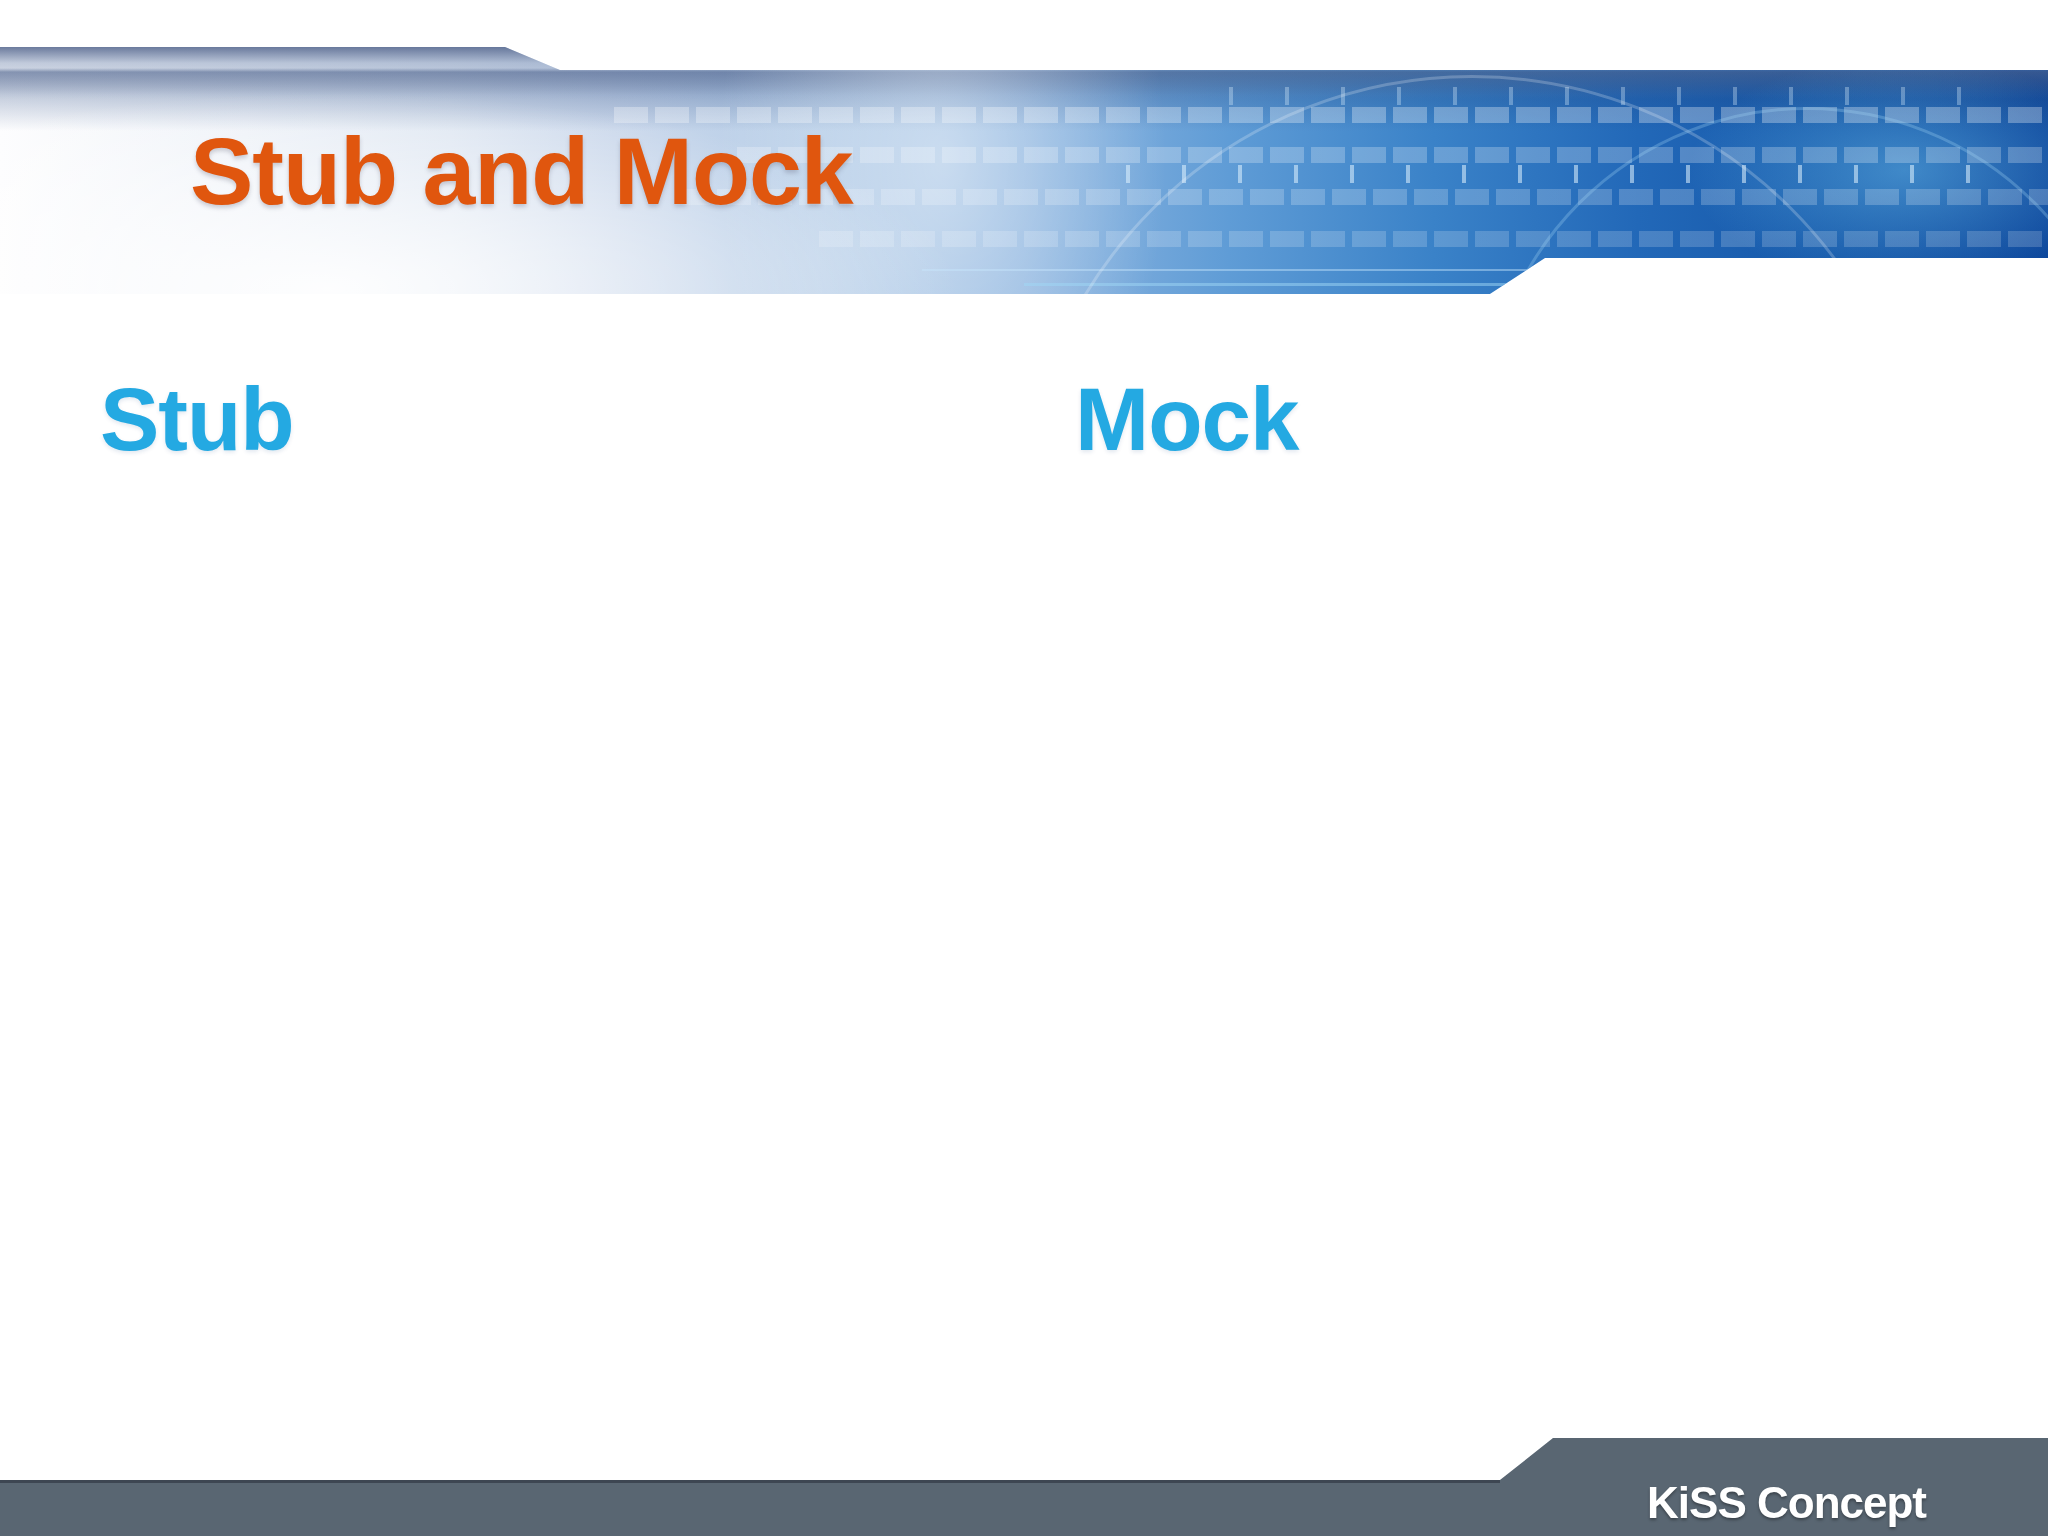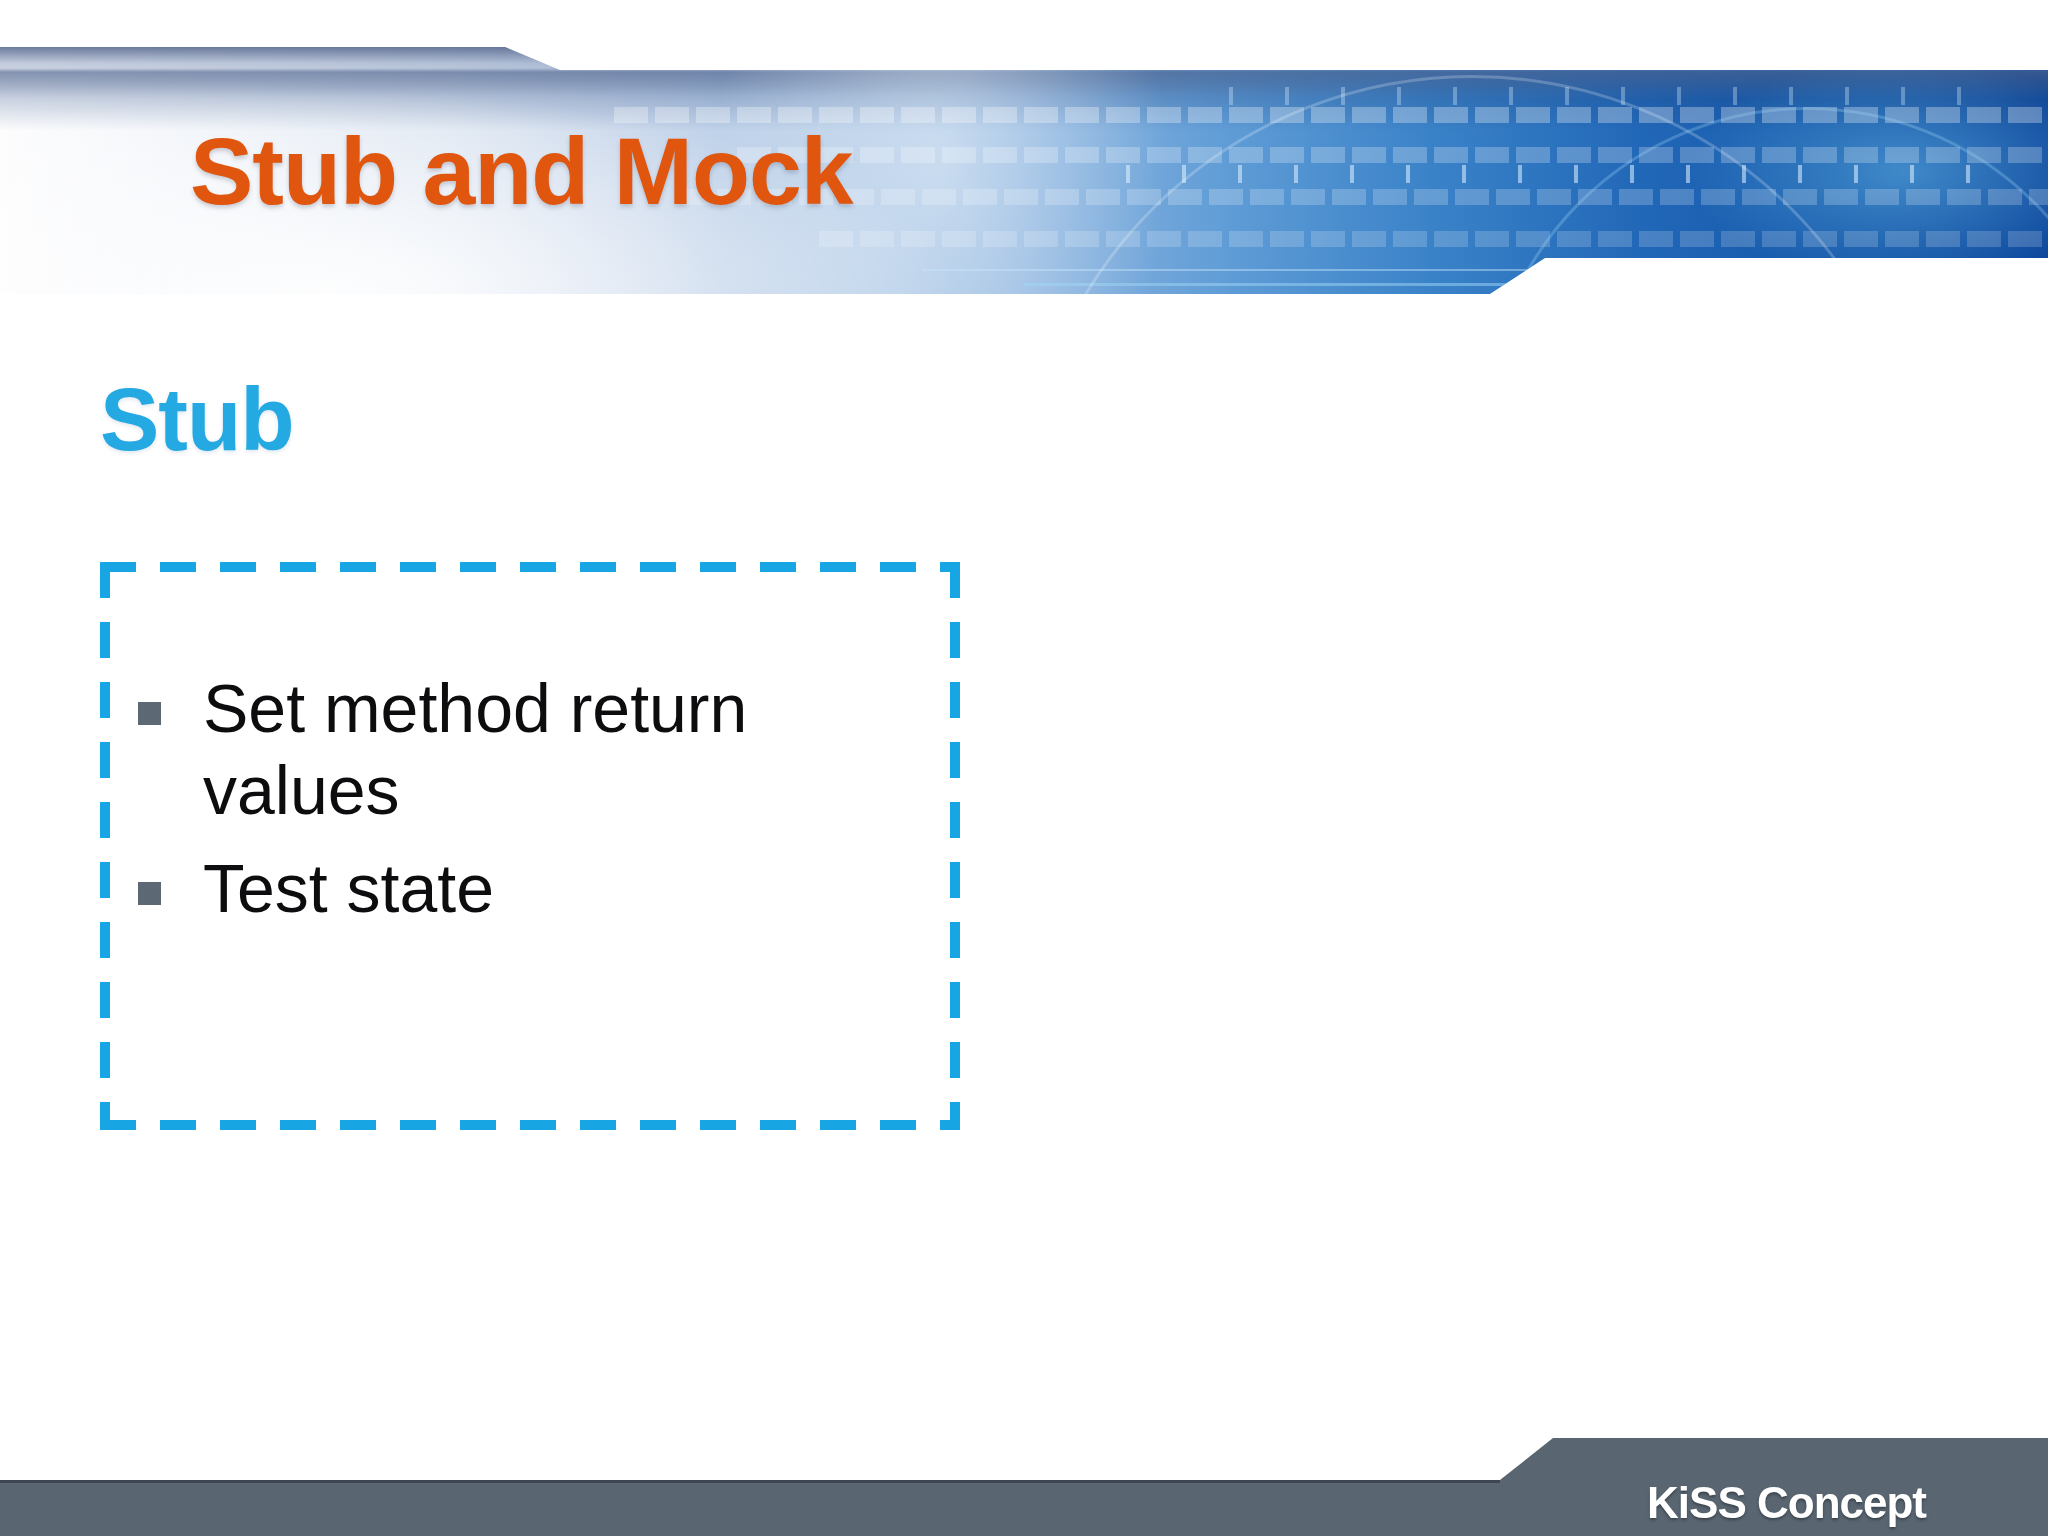--- a/index.html
+++ b/index.html
@@ -90,30 +90,21 @@
     <div class="hx hx-ticks" style="left:60%;right:4%;top:40px;opacity:.6;"></div>
     <div class="hx hx-line" style="left:45%;right:3%;top:222px;"></div>
     <div class="hx hx-line" style="left:50%;right:0;top:236px;height:3px;background:rgba(160,215,245,0.5);"></div>
     <div class="hx hx-arc" style="width:900px;height:900px;right:6%;top:28px;"></div>
     <div class="hx hx-arc" style="width:640px;height:640px;right:-4%;top:60px;border-color:rgba(170,220,248,0.28);"></div>
   </div>
 
   <h1 class="title">Stub and Mock</h1>
 
   <div class="col-heading stub">Stub</div>
+  <div class="col-heading mock">Mock</div>
 
-  <div class="dbox left">
-    <div class="item">
-      <span class="marker"></span>
-      <span class="btext">Set method return values</span>
-    </div>
-    <div class="item">
-      <span class="marker"></span>
-      <span class="btext">Test state</span>
-    </div>
-  </div>
 
 
   <div class="footer">
     <span class="footer-label">KiSS Concept</span>
   </div>
 
 </div>
 
 </body></html>

